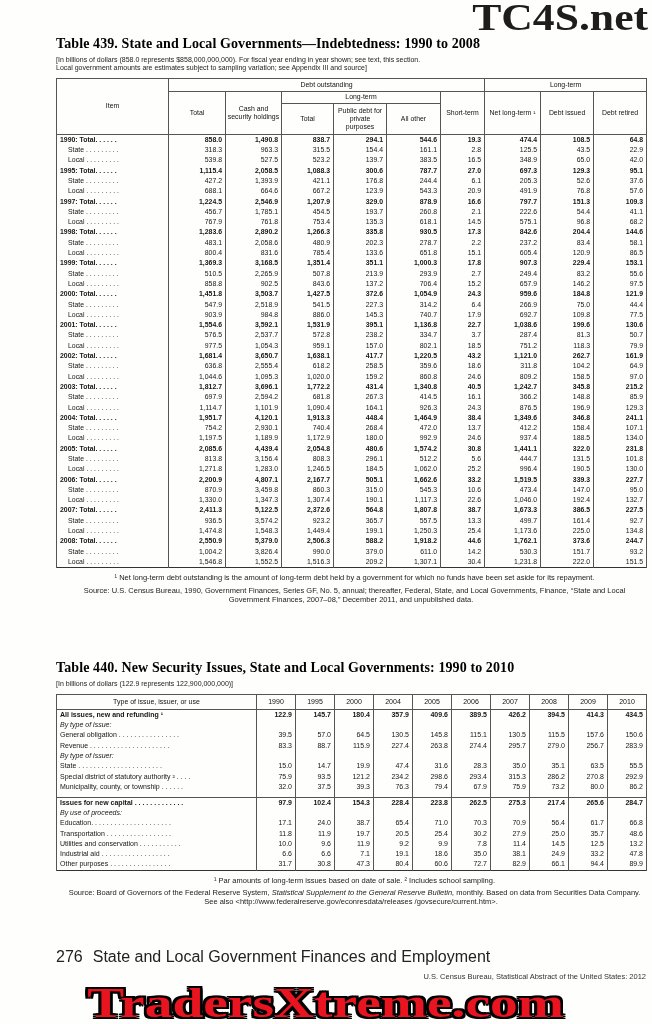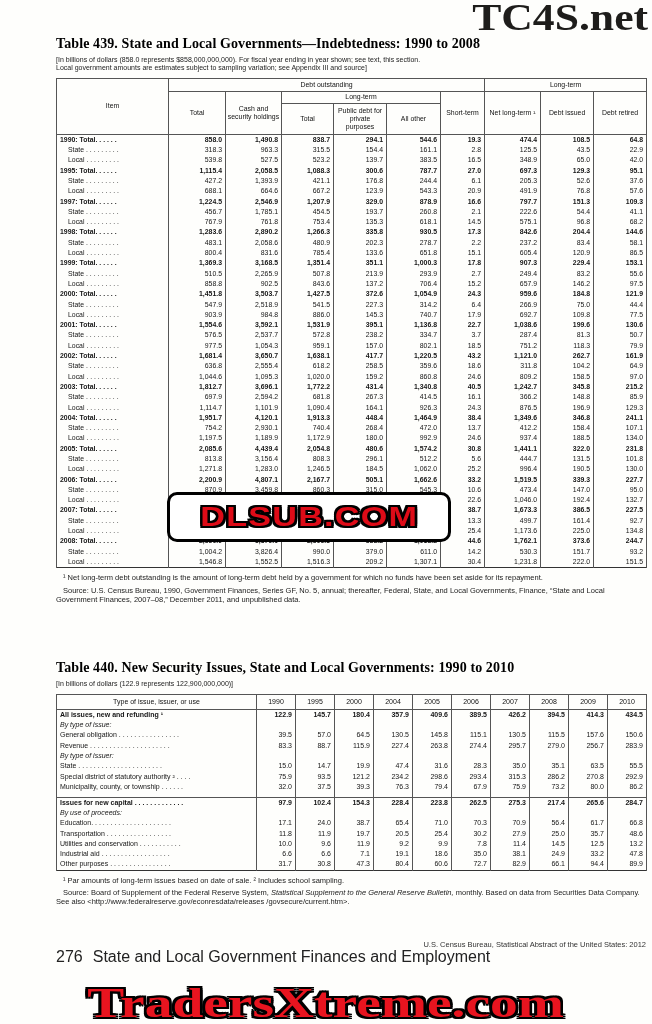--- a/index.html
+++ b/index.html
@@ -24,26 +24,26 @@
   .t439 thead tr:nth-child(1) th{height:13px;}
   .t439 thead tr:nth-child(2) th{height:12px;}
   .t439 thead tr:nth-child(3) th{height:31px;}
   .t440 thead th{height:15px;}
   td.num{text-align:right;}
   td.lbl{text-align:left;}
   td.lbl.ind{padding-left:11px;}
   tr.bold{font-weight:bold;}
   tr.italic td.lbl{font-style:italic;}
   tr.spacer td{height:5px;line-height:5px;border-bottom:1px solid #555;}
-  .fn{font-size:7.5px;line-height:1.25;margin:3px 0 0 0;text-indent:7px;color:#1b1b1b;}
+  .fn{font-size:7.5px;line-height:1.25;margin:3px 0 0 0;text-indent:7px;color:#1b1b1b;text-align:center;}
   .fn.first{margin-top:5px;}
 
   .footer-line{position:absolute;left:56px;top:948px;font-size:16px;color:#222;}
   .footer-line .pgnum{margin-right:10px;}
-  .credit{position:absolute;right:6px;top:940px;font-size:7.5px;color:#333;}
+  .credit{position:absolute;right:6px;top:972px;font-size:7.5px;color:#333;}
 
   
   .wm-top{position:absolute;top:-4px;right:4px;z-index:6;
           font-family:"Liberation Serif",serif;font-weight:bold;font-size:37px;color:#1e1d1b;}
   .wm-top span{display:inline-block;transform:scaleX(1.18);transform-origin:right center;}
   .wm-mid{position:absolute;left:167px;top:492px;width:278px;height:44px;z-index:6;
           background:#ffffff;border:3px solid #000;border-radius:10px;
           display:flex;align-items:center;justify-content:center;}
   .wm-mid span{display:inline-block;font-weight:bold;font-size:28px;letter-spacing:1px;
           color:#de0b17;transform:scaleX(1.22);
@@ -848,28 +848,25 @@
             <td class="num">72.7</td>
             <td class="num">82.9</td>
             <td class="num">66.1</td>
             <td class="num">94.4</td>
             <td class="num">89.9</td>
           </tr>
         </tbody>
     </table>
 
     <p class="fn first">¹ Par amounts of long-term issues based on date of sale. ² Includes school sampling.</p>
-    <p class="fn"><span>Source: Board of Supplement of the Federal Reserve System, </span><i>Statistical Supplement to the General Reserve Bulletin,</i><span> monthly. Based on data from Securities Data Company. See also &lt;http://www.federalreserve.gov/econresdata/releases /govsecure/current.htm&gt;.</span></p>
+    <p class="fn"><span>Source: Board of Governors of the Federal Reserve System, </span><i>Statistical Supplement to the General Reserve Bulletin,</i><span> monthly. Based on data from Securities Data Company. See also &lt;http://www.federalreserve.gov/econresdata/releases /govsecure/current.htm&gt;.</span></p>
 
   </div>
 
   <div class="footer-line">
     <span class="pgnum">276</span><span>State and Local Government Finances and Employment</span>
   </div>
   <div class="credit">U.S. Census Bureau, Statistical Abstract of the United States: 2012</div>
 
   <div class="wm-top"><span>TC4S.net</span></div>
-  <div class="wm-mid">
-      <span>DLSUB.COM</span>
-    </div>
   <div class="wm-bottom"><span>TradersXtreme.com</span></div>
 
 </div>
 
 </body></html>

